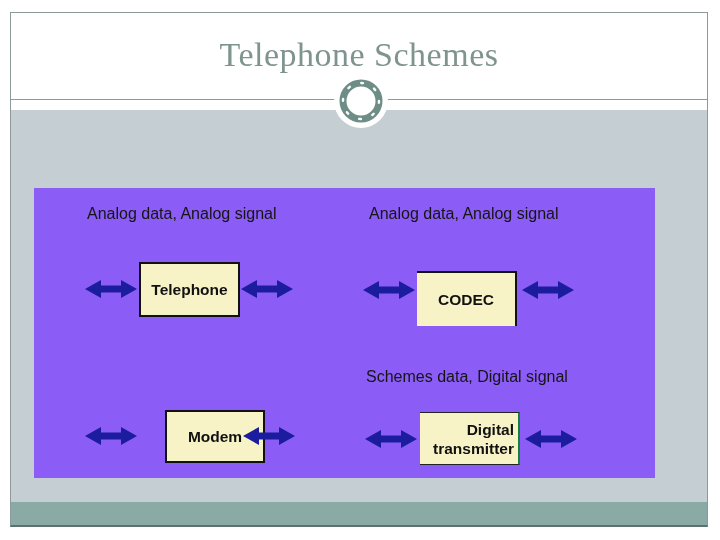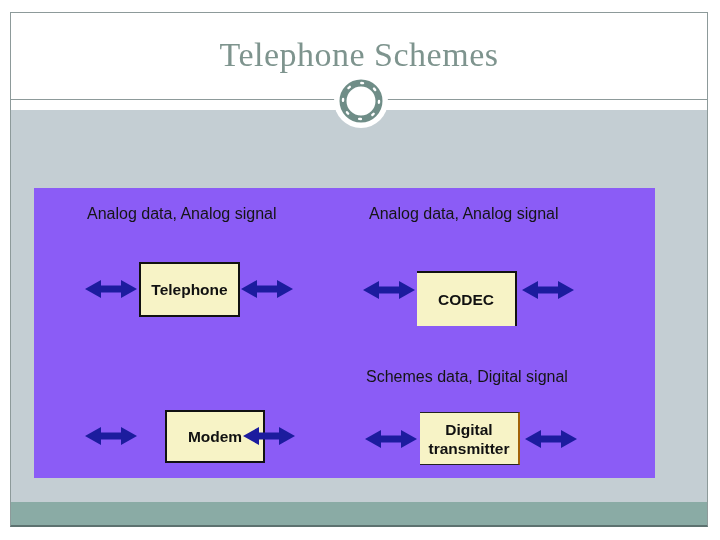--- a/index.html
+++ b/index.html
@@ -73,21 +73,21 @@
     align-items: center;
     justify-content: center;
     text-align: center;
     font-weight: bold;
     font-size: 15.5px;
     line-height: 19px;
     color: #111111;
   }
   .box-full { border: 2px solid #111111; text-align: center; }
   .box-tr   { border-top: 2px solid #111111; border-right: 2px solid #111111; }
-  .box-trb  { border-top: 1px solid #222222; border-right: 2px solid #a16207; border-bottom: 1px solid #222222; }
+  .box-trb  { border-top: 1px solid #222222; border-right: 2px solid #15803d; border-bottom: 1px solid #222222; text-align: right; }
   .arrow {
     position: absolute;
     width: 52px; height: 22px;
   }
   .arrow polygon { fill: #1c1c9e; }
 </style>
 </head>
 <body>
 
 <div class="frame">

